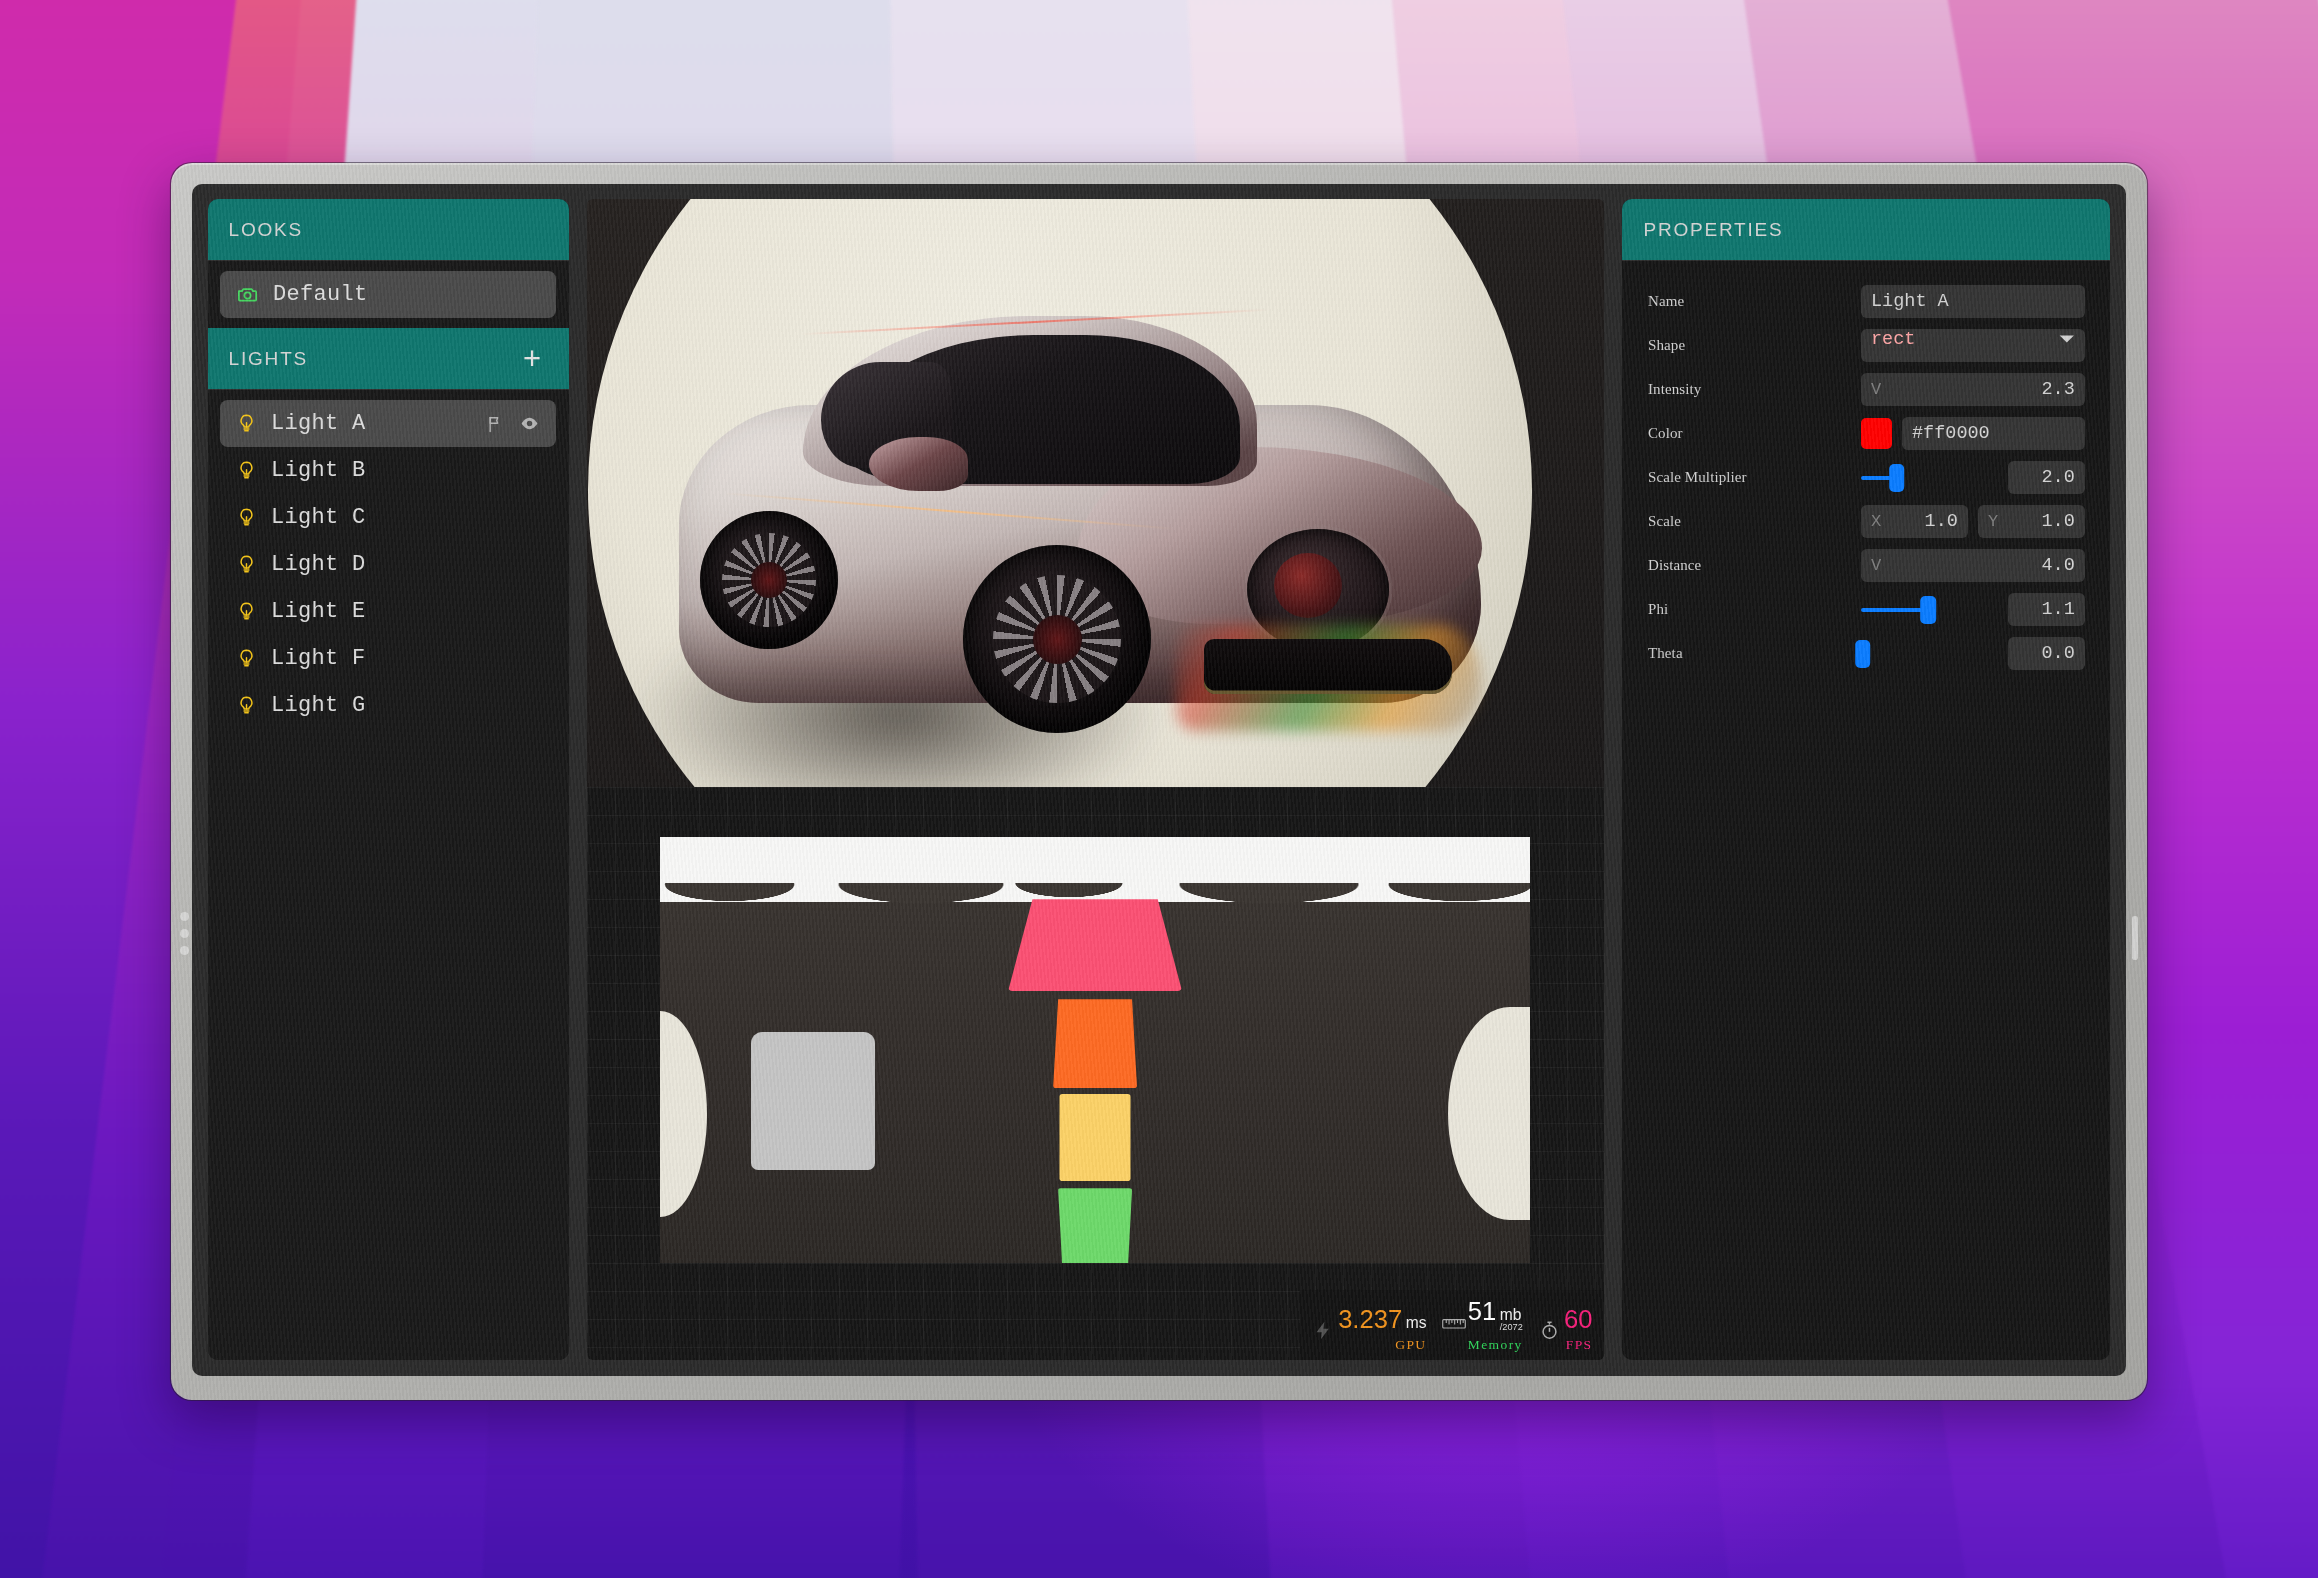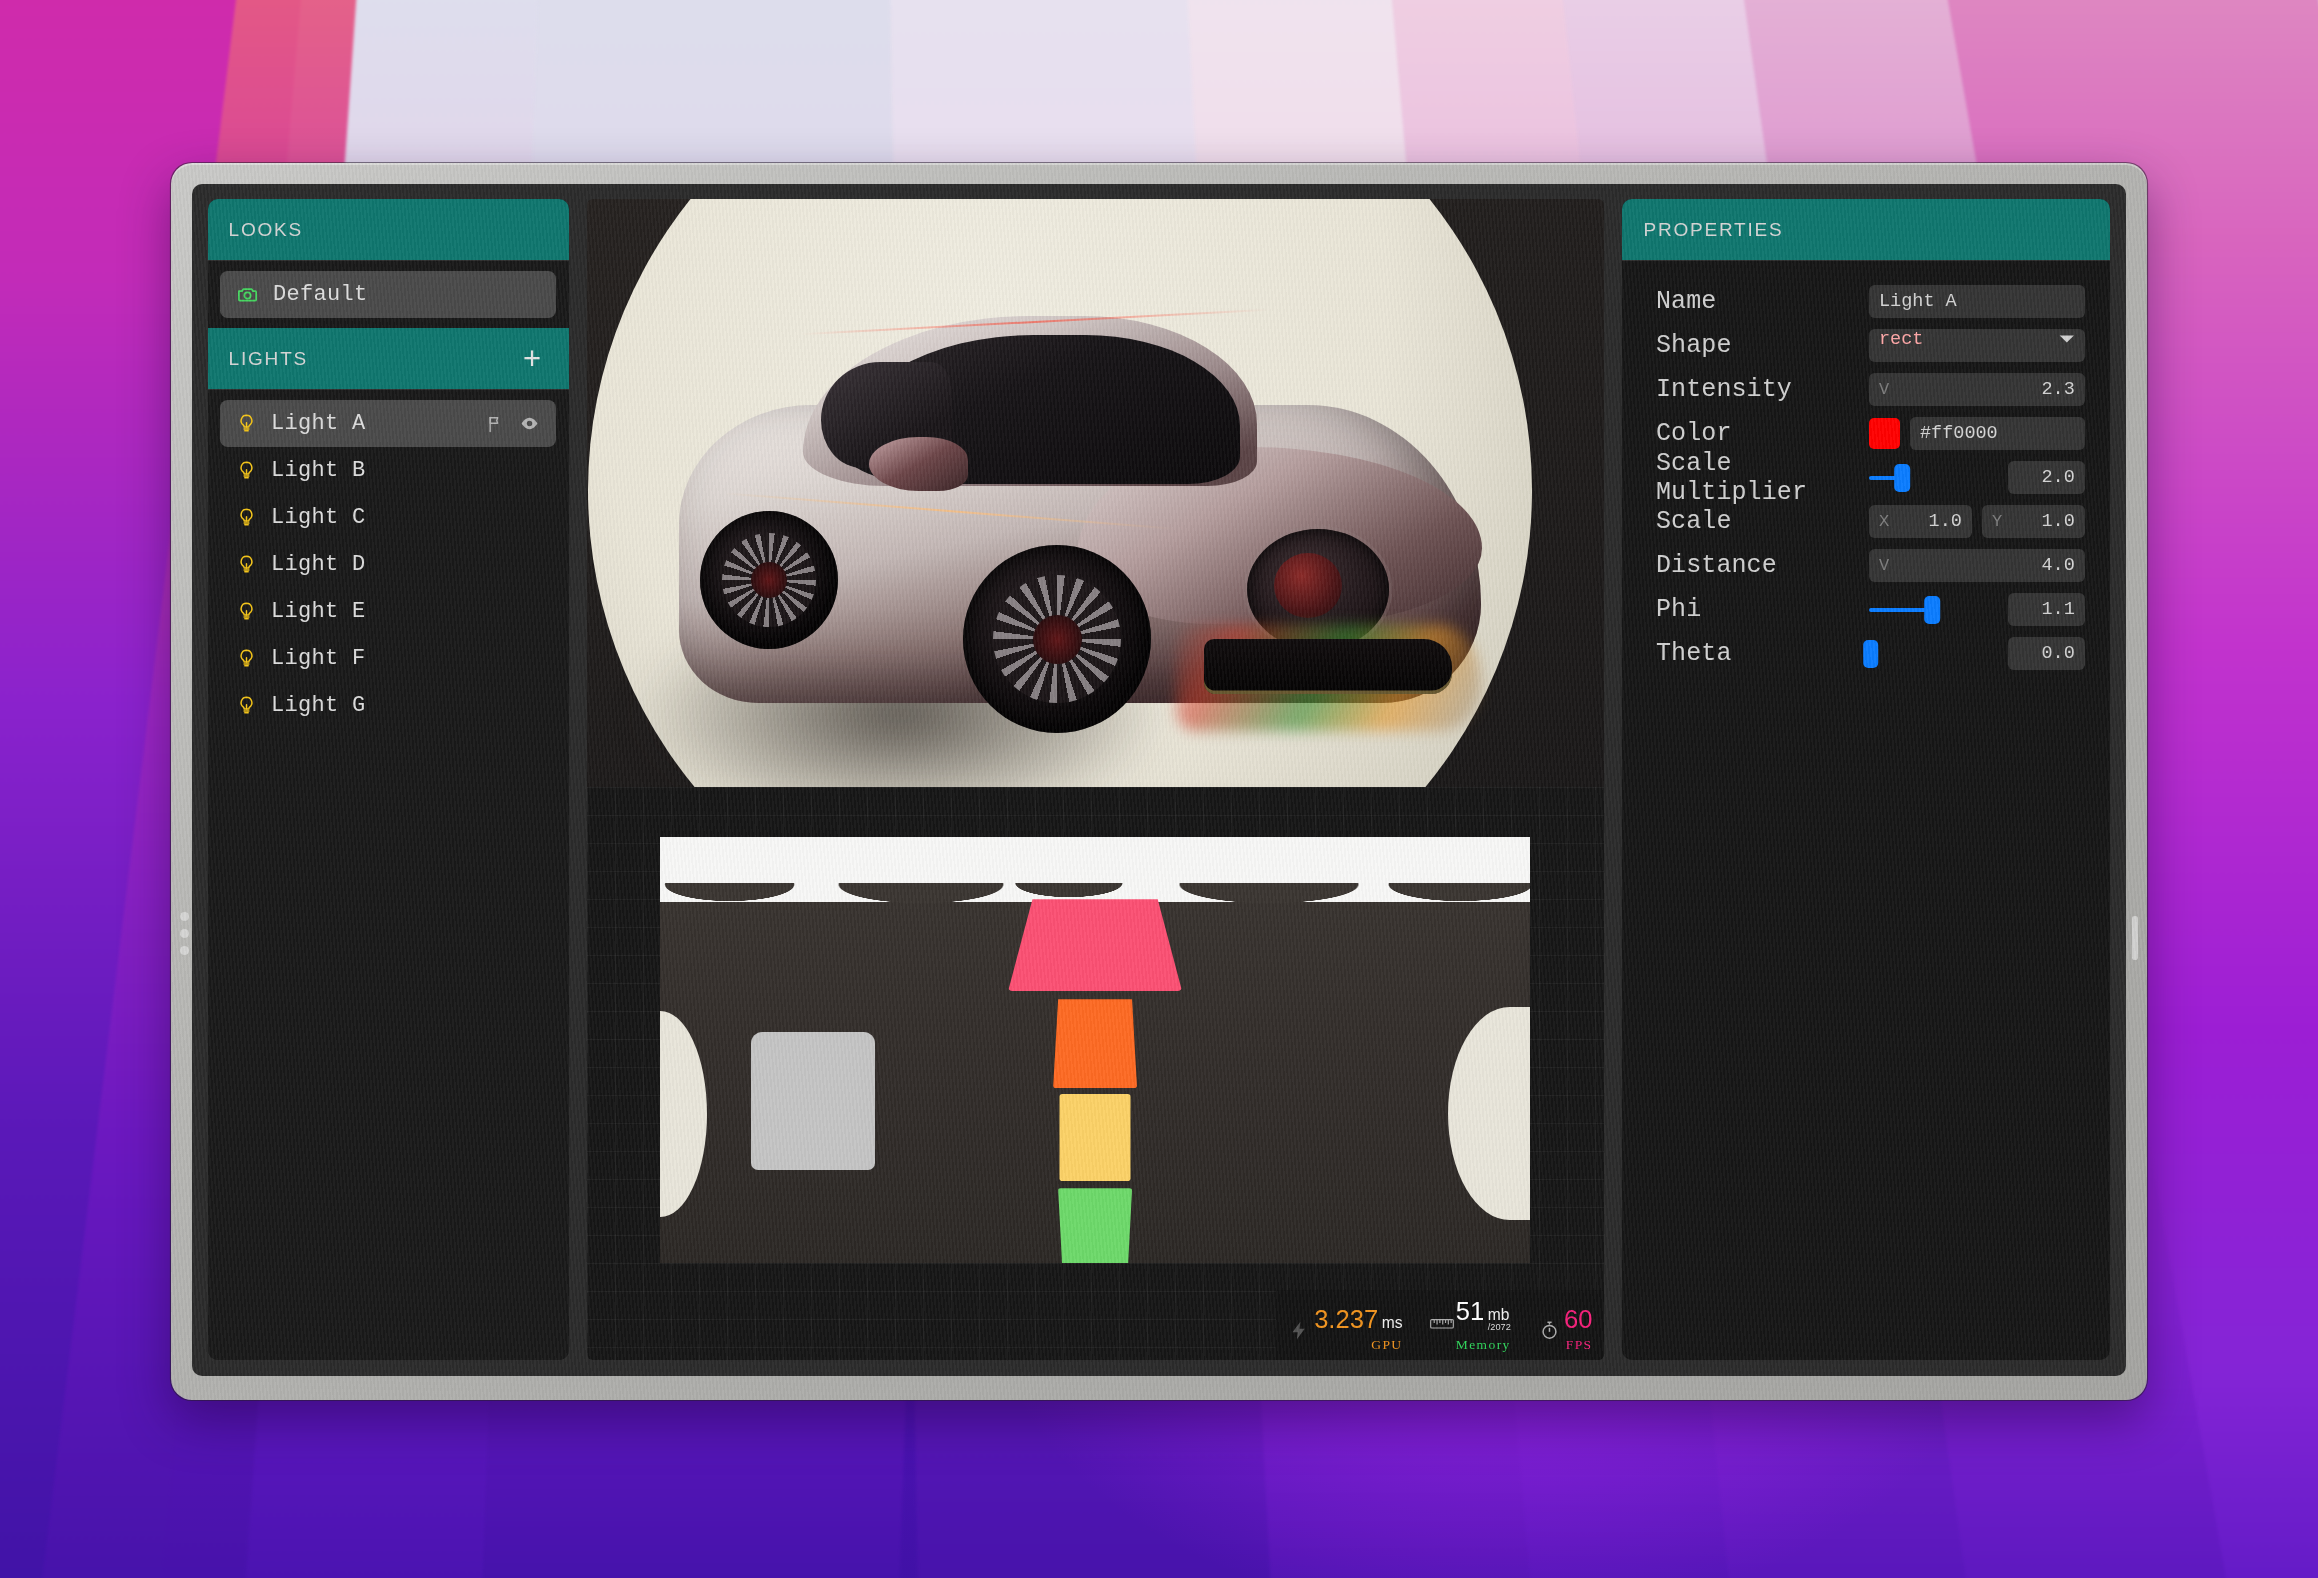--- a/index.html
+++ b/index.html
@@ -253,21 +253,21 @@
   .s2 { top:162px; width:84px; height:89px; background:#fd6a23;
         clip-path:polygon(6% 0%, 94% 0%, 100% 100%, 0% 100%); border-radius:2.8px;}
   .s3 { top:257px; width:71px; height:87px; background:#fbd167;
         border-radius:2.8px;}
   .s4 { top:351px; width:74px; height:85px; background:#6dd96a;
         clip-path:polygon(0% 0%, 100% 0%, 94% 100%, 6% 100%); border-radius:2.8px;}
 
   
   #stats {
     position:absolute; right:0px; bottom:0px;
-    display:flex; align-items:flex-end; gap:28px;
+    display:flex; align-items:flex-end; gap:16px;
     padding:8.5px 11.4px 7px 12.8px;
     background:rgba(18,18,18,.82);
     justify-content:flex-end;
   }
   .stat { display:flex; align-items:flex-start; gap:4.3px; }
   .stat .glyph { width:21px; height:21px; opacity:.85; align-self:center; }
   .stat .col { display:flex; flex-direction:column; }
   .stat .top { display:flex; align-items:baseline; gap:3.5px; }
   .big { font-family:"Liberation Sans", sans-serif; font-size:25.6px; line-height:1; }
   .unit{ font-family:"Liberation Sans", sans-serif; font-size:15.6px; color:#efefef; line-height:1; }
@@ -276,22 +276,22 @@
 
   
   #props {
     width:488px; flex:0 0 488px; display:flex; flex-direction:column;
     border-radius:10px; overflow:hidden; background:#161616;
   }
   #props-body { padding:18.5px 25.6px 14px 25.6px; }
   .prow { display:flex; align-items:center; height:44px; }
   .plabel {
     width:213px; flex:0 0 213px;
-    font-family:Liberation Mono, monospace;
-    font-size:25px; color:#cfcfcf; letter-spacing:0.1px;margin-left:8px;
+    font-family:Liberation Serif, serif;
+    font-size:15px; color:#cfcfcf; letter-spacing:0.1px;
   }
   .pctl { flex:1 1 auto; display:flex; align-items:center; gap:10px; }
   .field {
     background:#343434; border-radius:5.7px; height:33px;
     display:flex; align-items:center; padding:0 10px;
     font-family:"Liberation Mono", monospace; font-size:18.5px; color:#d2d2d2;
   }
   .field.full { flex:1 1 auto; }
   .field .axis { color:#7d7d7d; font-size:17px; }
   .field .val  { margin-left:auto; }

